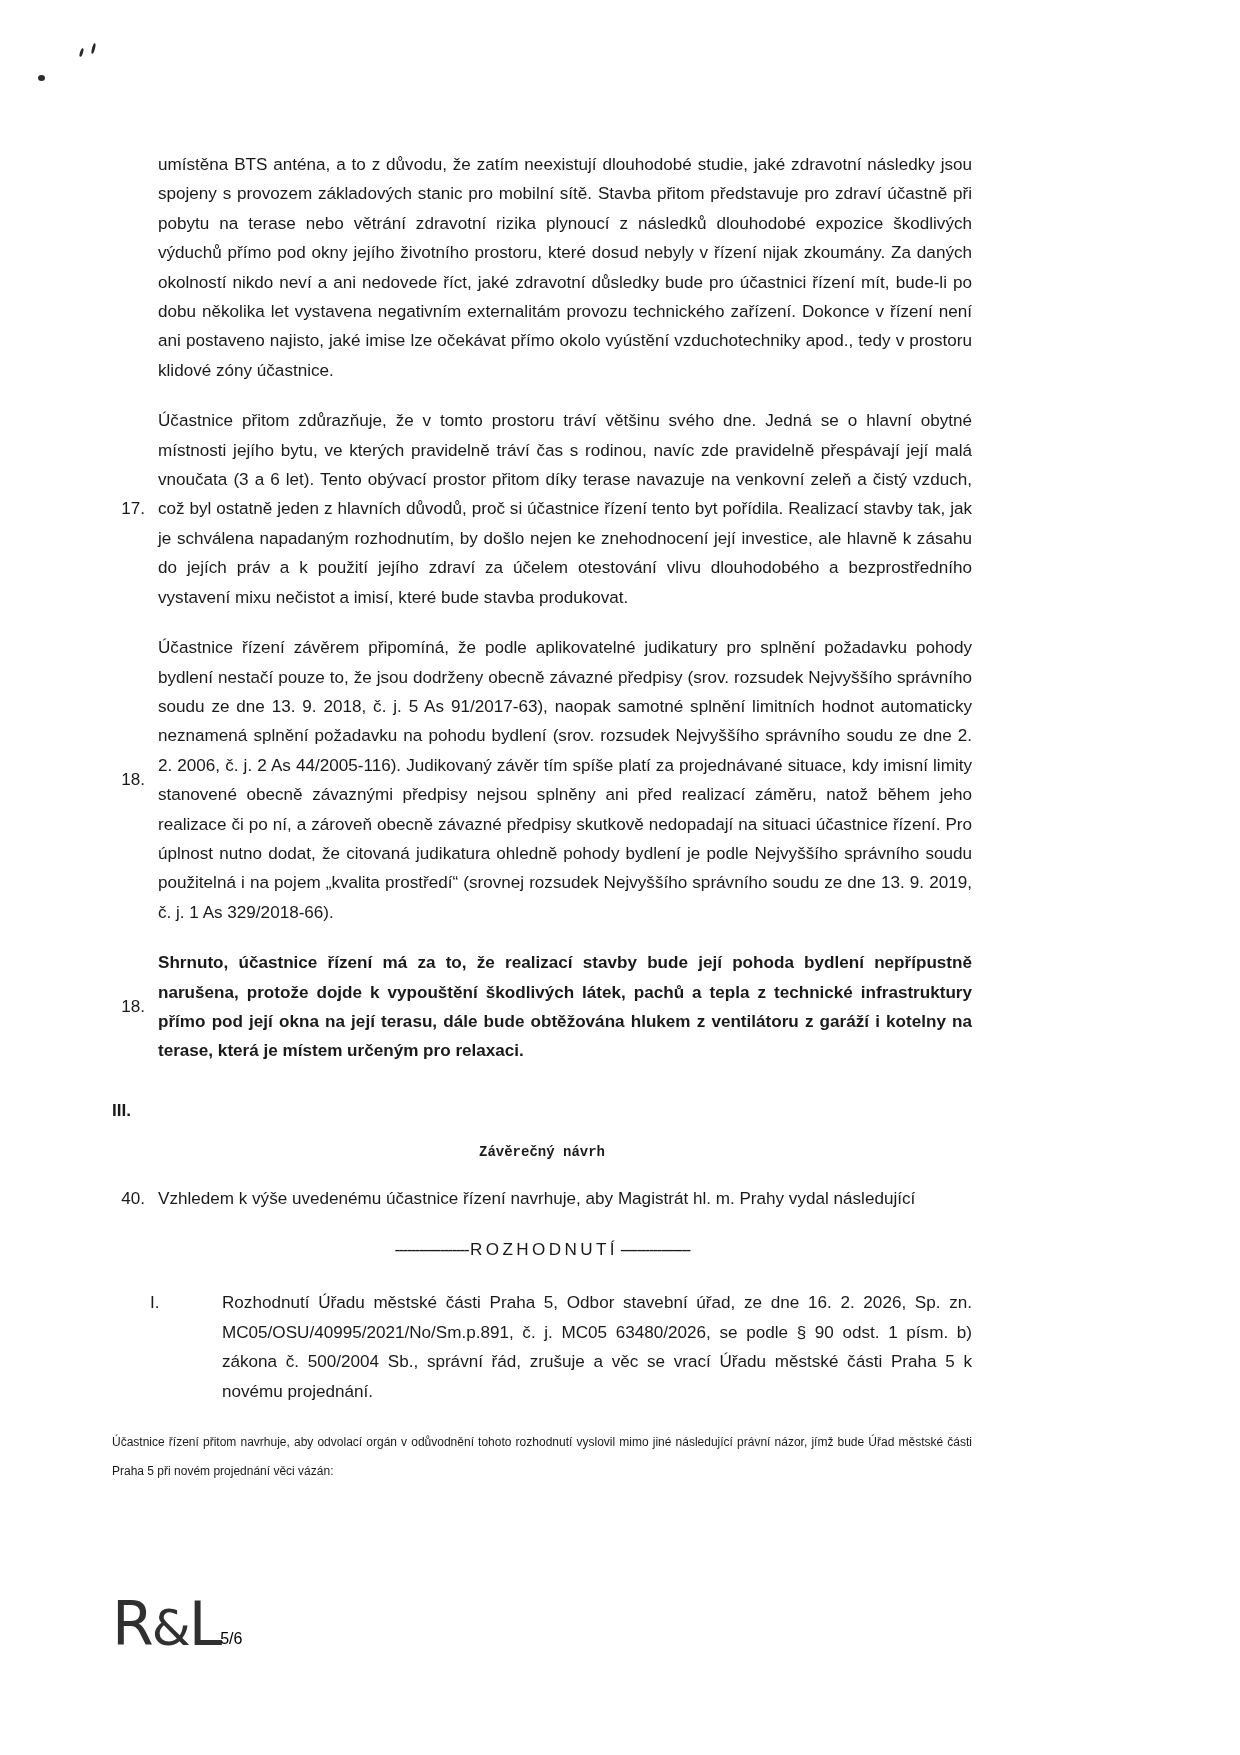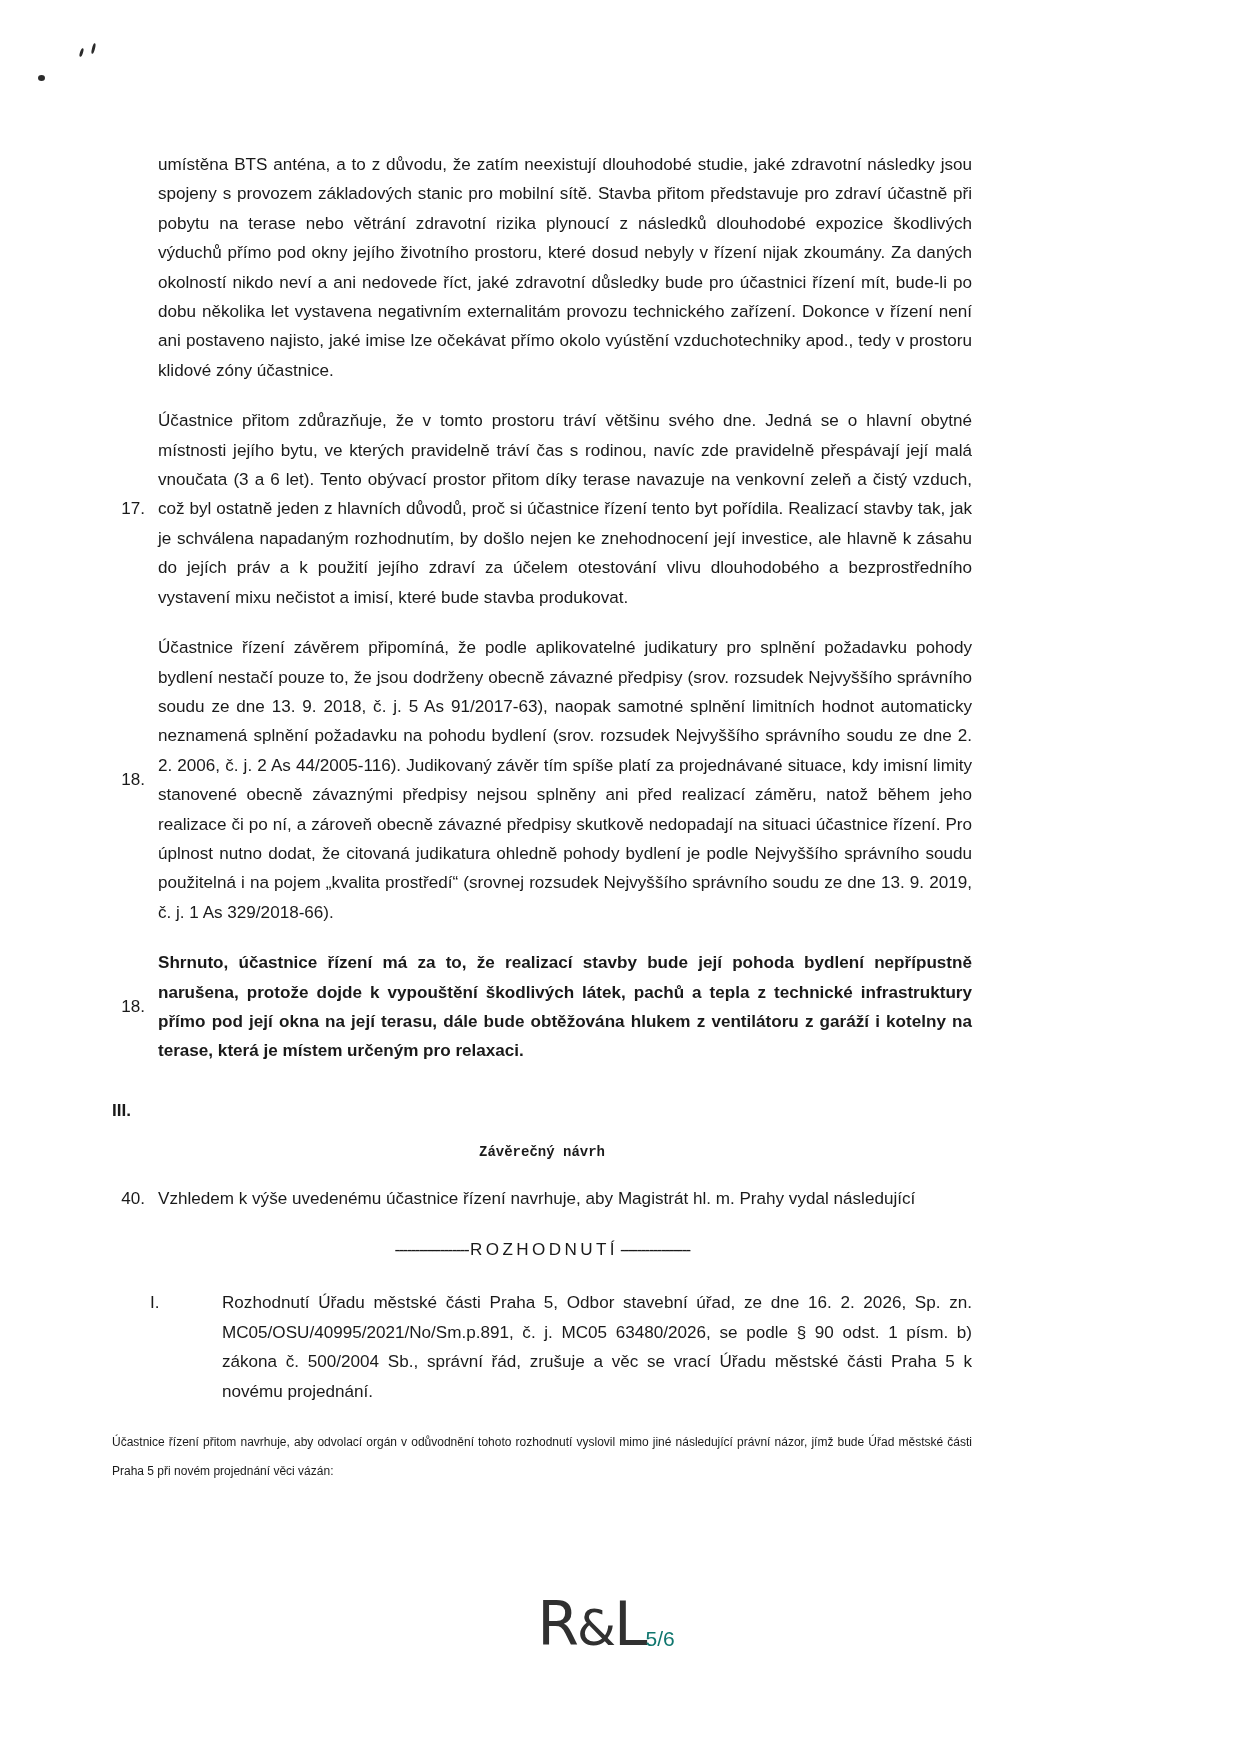--- a/index.html
+++ b/index.html
@@ -117,35 +117,35 @@
     margin: 22px 0 0 0;
   }
 
   .footer {
     position: absolute;
     left: 112px;
     right: 112px;
     bottom: 96px;
     display: flex;
     align-items: flex-end;
-    justify-content: center;
+    justify-content: flex-start;
   }
   .logo {
     font-family: "DejaVu Sans", sans-serif;
     font-size: 60px;
     line-height: 62px;
     letter-spacing: -2px;
     color: #303030;
     font-weight: 400;
   }
   .logo .amp { font-size: 50px; }
   .page-number {
-    font-size: 21px;
+    font-size: 16px;
     line-height: 24px;
-    color: #0f766e;
+    color: #000000;
     padding-bottom: 8px;
     padding-right: 28px;
   }
 </style>
 </head>
 <body>
 
 <div class="page">
 
   <span class="speck speck-a"></span>

